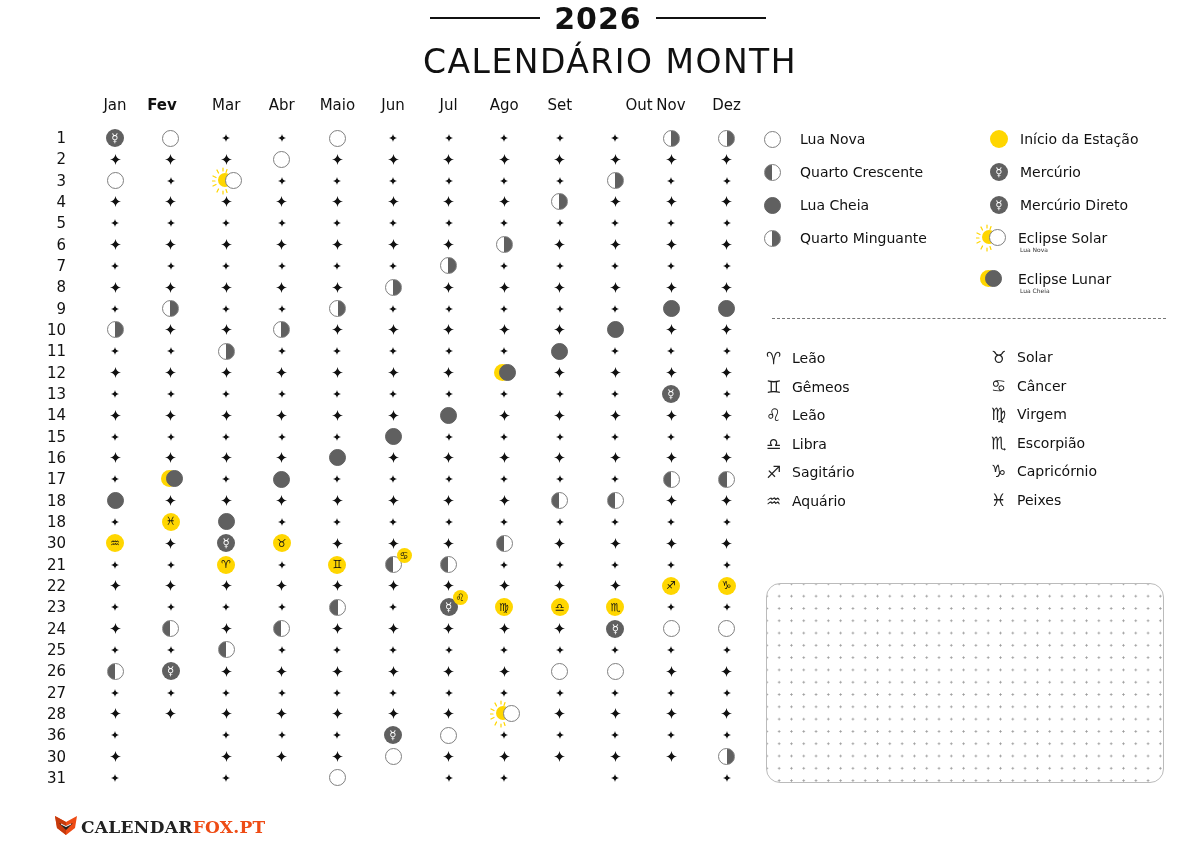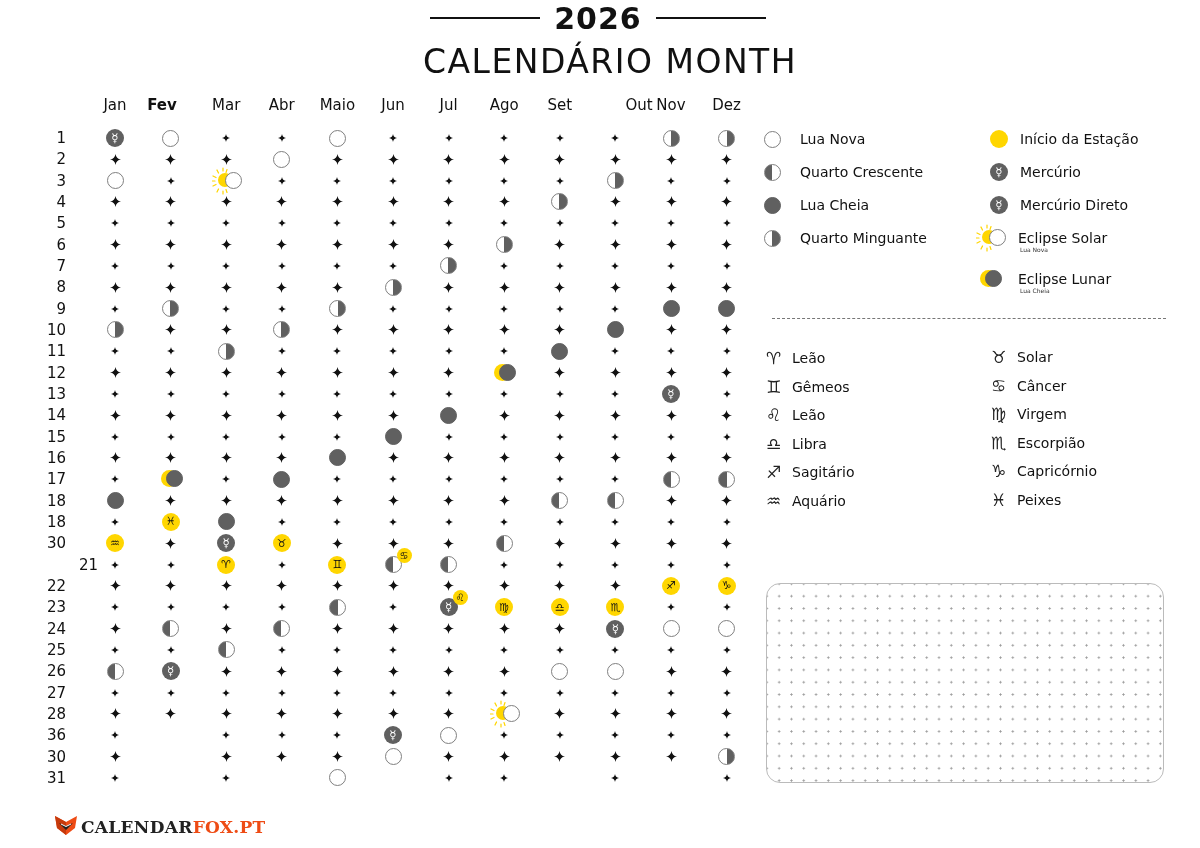--- a/index.html
+++ b/index.html
@@ -97,21 +97,21 @@
     <div class="abs day-label" style="top: 351.3px;">11</div>
     <div class="abs day-label" style="top: 372.63px;">12</div>
     <div class="abs day-label" style="top: 393.96px;">13</div>
     <div class="abs day-label" style="top: 415.29px;">14</div>
     <div class="abs day-label" style="top: 436.62px;">15</div>
     <div class="abs day-label" style="top: 457.95px;">16</div>
     <div class="abs day-label" style="top: 479.28px;">17</div>
     <div class="abs day-label" style="top: 500.61px;">18</div>
     <div class="abs day-label" style="top: 521.94px;">18</div>
     <div class="abs day-label" style="top: 543.27px;">30</div>
-    <div class="abs day-label" style="top: 564.6px; margin-left: 32px;">21</div>
+    <div class="abs day-label" style="top: 564.6px;">21</div>
     <div class="abs day-label" style="top: 585.93px;">22</div>
     <div class="abs day-label" style="top: 607.26px;">23</div>
     <div class="abs day-label" style="top: 628.59px;">24</div>
     <div class="abs day-label" style="top: 649.92px;">25</div>
     <div class="abs day-label" style="top: 671.25px;">26</div>
     <div class="abs day-label" style="top: 692.58px;">27</div>
     <div class="abs day-label" style="top: 713.91px;">28</div>
     <div class="abs day-label" style="top: 735.24px;">36</div>
     <div class="abs day-label" style="top: 756.57px;">30</div>
     <div class="abs day-label" style="top: 777.9px;">31</div>

